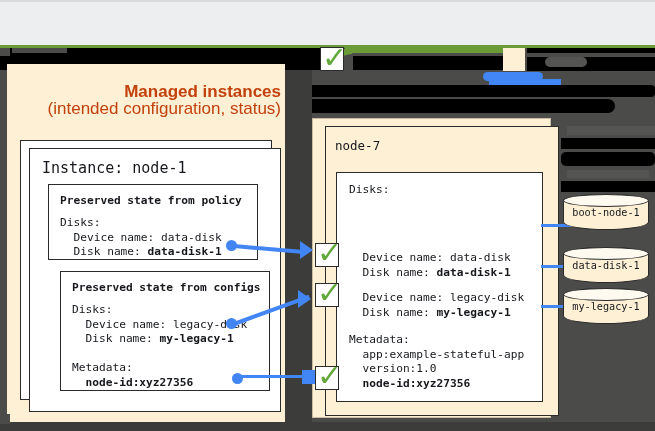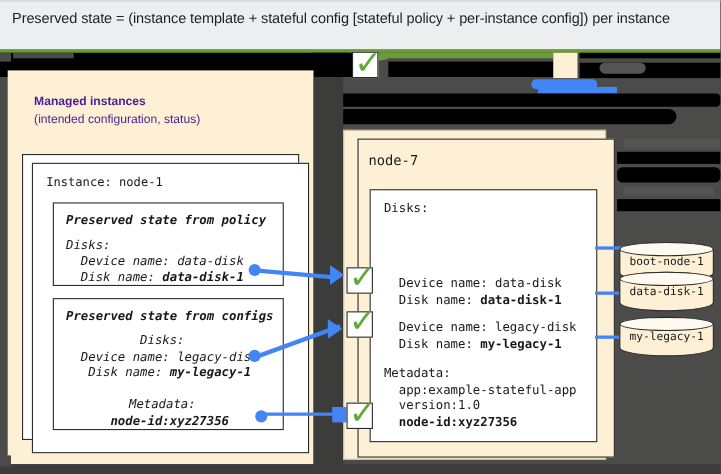--- a/index.html
+++ b/index.html
@@ -36,40 +36,40 @@
   .redact-soft{position:absolute;background:#3c3c3a;}
   .redact-gray{position:absolute;background:#545452;}
 
   
   .panel-managed{
     position:absolute;left:7px;top:64px;width:278px;height:358px;
     background:#fdf0d5;
   }
   .panel-managed-title{
     position:absolute;left:24px;top:20px;width:250px;
-    font-size:11px;color:#4c1d95;line-height:16.5px;
+    font-size:17px;color:#c2410c;line-height:16.5px;text-align:right;
   }
   .panel-managed-title b{font-weight:bold;}
 
   .white-card-back{
     position:absolute;left:20px;top:140px;width:250px;height:258px;
     background:#fff;border:1px solid #2b2b2b;
   }
   .white-card-front{
     position:absolute;left:29px;top:148px;width:250px;height:262px;
     background:#fff;border:1px solid #2b2b2b;
   }
   .instance-label{
     position:absolute;left:12px;top:10px;
     font-family:"DejaVu Sans Mono","Liberation Mono",monospace;
-    font-size:11px;color:#16181c;white-space:nowrap;
+    font-size:15px;color:#16181c;white-space:nowrap;
   }
 
   .inner-box{
-    position:absolute;background:#fff;border:1px solid #2b2b2b;font-style:italic;
+    position:absolute;background:#fff;border:1px solid #2b2b2b;
   }
   .mono{
     font-family:"DejaVu Sans Mono","Liberation Mono",monospace;
     font-size:11.2px;color:#16181c;line-height:14.6px;
     white-space:pre;
   }
   .mono b{font-weight:bold;}
 
   
   .panel-node-outer{
@@ -131,21 +131,20 @@
   .blue-smear{position:absolute;background:#4285f4;}
   .beige-chip{position:absolute;background:#fdf0d5;}
 </style>
 </head>
 <body>
 
 <div id="stage">
 
   <div class="caption-strip">
     <div class="caption-topline"></div>
-    <div class="caption-text">Preserved state = (instance template + stateful config [stateful policy + per-instance config]) per instance</div>
   </div>
   <div class="green-rule"></div>
 
   <div class="redact" style="left:0px;top:48px;width:318px;height:22px;"></div>
   <div class="redact" style="left:0px;top:48px;width:10px;height:8px;background:#4b4b49;"></div>
   <div class="redact" style="left:12px;top:48px;width:55px;height:5px;background:#4b4b49;"></div>
 
   <div class="green-smear" style="left:345px;top:48px;width:158px;height:5px;"></div>
   <div class="green-smear" style="left:330px;top:50px;width:22px;height:6px;transform:rotate(-12deg);"></div>
 
@@ -183,21 +182,21 @@
     <div class="instance-label">Instance: node-1</div>
   </div>
 
   <div class="inner-box" style="left:48px;top:184px;width:208px;height:74px;">
     <div class="mono" style="position:absolute;left:11px;top:9px;font-weight:bold;">Preserved state from policy</div>
     <div class="mono" style="position:absolute;left:11px;top:31px;">Disks:
   Device name: data-disk
   Disk name: <b>data-disk-1</b></div>
   </div>
 
-  <div class="inner-box" style="left:48px;top:271px;width:208px;height:118px;text-align:center;">
+  <div class="inner-box" style="left:60px;top:271px;width:208px;height:118px;">
     <div class="mono" style="position:absolute;left:11px;top:9px;font-weight:bold;">Preserved state from configs</div>
     <div class="mono" style="position:absolute;left:11px;top:31px;">Disks:
   Device name: legacy-disk
   Disk name: <b>my-legacy-1</b>
 
 Metadata:
   <b>node-id:xyz27356</b></div>
   </div>
 
   <div class="redact-soft" style="left:285px;top:70px;width:27px;height:352px;"></div>
@@ -234,21 +233,21 @@
     <span class="checkmark" style="left:1px;top:-2px;">✓</span>
   </div>
   <div class="checkbox" style="left:315px;top:283px;">
     <span class="checkmark" style="left:1px;top:-2px;">✓</span>
   </div>
   <div class="checkbox" style="left:315px;top:366px;">
     <span class="checkmark" style="left:1px;top:-2px;">✓</span>
   </div>
 
   <div class="disk-lead" style="left:541px;top:224px;width:30px;"></div>
-  <div class="disk" style="left:563px;top:220px;">
+  <div class="disk" style="left:563px;top:194px;">
     <div class="disk-top"></div>
     <div class="disk-label">boot-node-1</div>
   </div>
 
   <div class="disk-lead" style="left:541px;top:265px;width:30px;"></div>
   <div class="disk" style="left:563px;top:247px;">
     <div class="disk-top"></div>
     <div class="disk-label">data-disk-1</div>
   </div>
 

